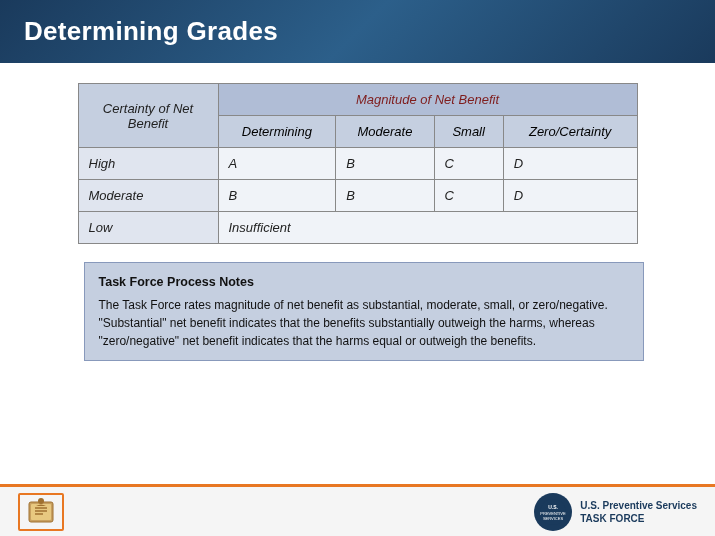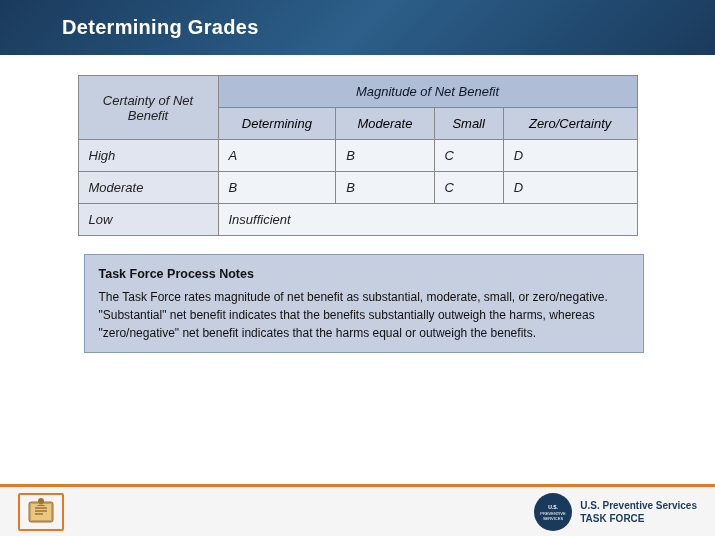--- a/index.html
+++ b/index.html
@@ -21,24 +21,23 @@
 
     
     .header {
       background: linear-gradient(135deg, #1a3a5c 0%, #2c5f8a 50%, #1a3a5c 100%);
       padding: 16px 24px;
       display: flex;
       align-items: center;
     }
     .header-title {
       color: #ffffff;
-      font-size: 20px;
+      font-size: 26px;
       font-weight: bold;
       letter-spacing: 0.3px;
-      margin-left: 38px;
     }
 
     
     .content {
       flex: 1;
       background: #ffffff;
       padding: 20px 50px 10px 50px;
       display: flex;
       flex-direction: column;
       align-items: center;
@@ -64,21 +63,21 @@
       color: #222;
       font-size: 13px;
       vertical-align: middle;
       text-align: center;
       width: 140px;
     }
 
     
     .cell-magnitude-header {
       background: #b0bdd6;
-      color: #0f172a;
+      color: #7f1d1d;
       text-align: center;
       font-weight: normal;
       font-size: 13px;
       vertical-align: middle;
     }
 
     
     .cell-subheader {
       background: #c5cfe0;
       text-align: center;

